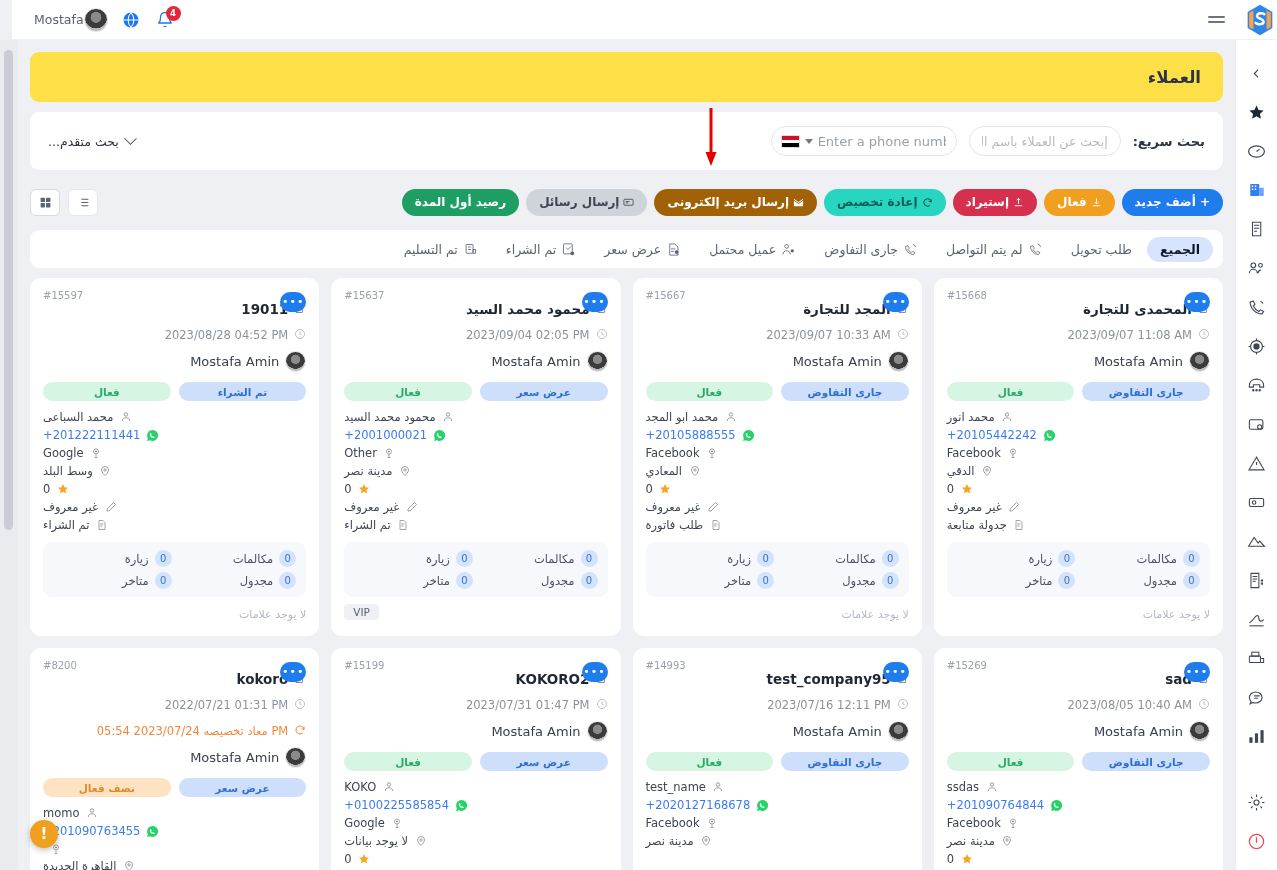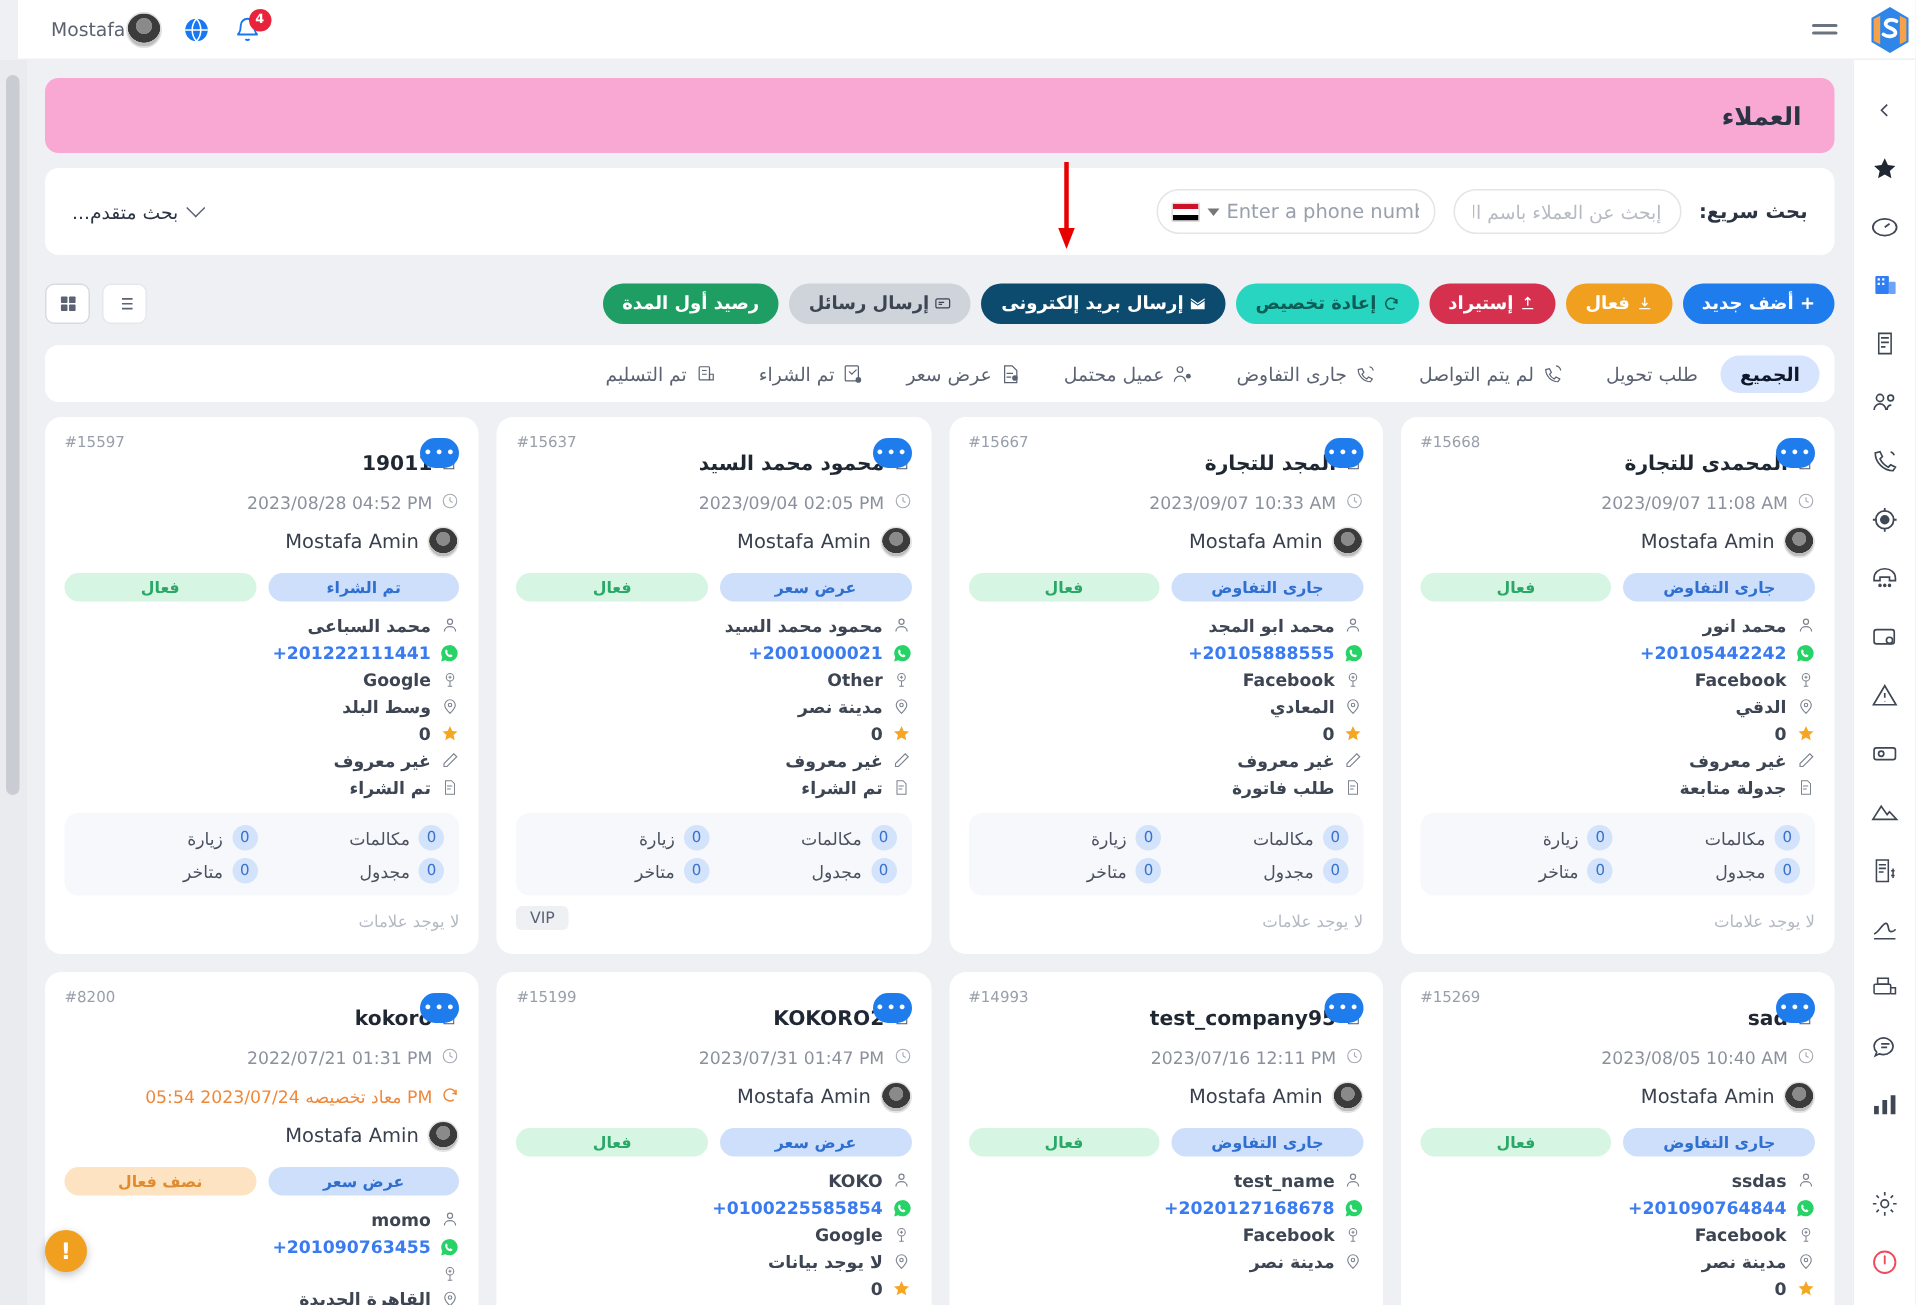--- a/index.html
+++ b/index.html
@@ -48,21 +48,21 @@
   .rail-sep { flex: 1; }
 
   
   .gutter { position: absolute; top: 40px; left: 0; width: 18px; height: 830px; background: #e9ebef; }
   .gutter .thumb { position: absolute; top: 10px; left: 4px; width: 9px; height: 480px; background: #c9ccd2; border-radius: 5px; }
 
   
   .main { position: absolute; top: 40px; left: 18px; width: 1217px; height: 830px; overflow: hidden; }
 
   .page-head {
-    margin: 12px 12px 0 12px; height: 50px; background: #f9a8d4;
+    margin: 12px 12px 0 12px; height: 50px; background: #fde047;
     border-radius: 9px; display: flex; align-items: center;
     justify-content: flex-start; padding: 0 22px;
   }
   .page-title { font-size: 16.5px; color: #2b3445; font-weight: 600; }
 
   .search-bar {
     margin: 10px 12px 0 12px; height: 58px; background: #fff;
     border-radius: 9px; display: flex; align-items: center; padding: 0 18px; gap: 12px;
   }
   .sb-label { font-size: 13px; color: #2b3445; font-weight: 600; white-space: nowrap; }
@@ -105,21 +105,21 @@
   .btn {
     height: 27px; border-radius: 14px; border: none; cursor: pointer;
     font-family: inherit; font-size: 12px; font-weight: 600; color: #fff;
     padding: 0 13px; display: inline-flex; align-items: center; gap: 4px;
     white-space: nowrap;
   }
   .btn-blue { background: #1f7ced; }
   .btn-orange { background: #f0a01e; }
   .btn-crimson { background: #d6304f; }
   .btn-teal { background: #27d5c0; color: #0d5d56; }
-  .btn-green { background: #0c4a6e; }
+  .btn-green { background: #a16207; }
   .btn-gray { background: #cfd3da; color: #3d4452; }
   .btn-green2 { background: #1e9e62; }
 
   
   .tabs {
     margin: 6px 12px 0 12px; height: 38px; background: #fff; border-radius: 9px;
     display: flex; align-items: center; justify-content: flex-start;
     padding: 0 10px; gap: 2px; direction: rtl;
   }
   .tab {
@@ -155,21 +155,21 @@
     background: radial-gradient(circle at 50% 38%, #8a8a8a 0 30%, #3b3b3b 32% 62%, #bdbdbd 64% 100%); border: 1px solid #e4e4e4; }
 
   .badges { display: flex; gap: 8px; margin-top: 10px; }
   .pill { flex: 1; height: 19px; border-radius: 10px; font-size: 10.5px; font-weight: 600;
     display: flex; align-items: center; justify-content: center; }
   .pill-stage { background: #cedffb; color: #2f6fd0; }
   .pill-active { background: #d6f5e3; color: #2aa868; }
   .pill-half { background: #fde3c2; color: #e08b2e; }
 
   .fields { margin-top: 9px; display: flex; flex-direction: column; gap: 4px; }
-  .fld { display: flex; align-items: center; justify-content: flex-start; gap: 6px; direction: rtl; font-weight: bold; }
+  .fld { display: flex; align-items: center; justify-content: flex-end; gap: 6px; direction: rtl; }
   .fld .v { font-size: 11.5px; color: #3d4452; }
   .fld .v.phone { color: #3a7bf0; direction: ltr; }
   .fld .ic { width: 13px; height: 13px; flex: none; display: flex; align-items: center; justify-content: center; }
 
   .stats {
     margin-top: 10px; background: #f6f8fb; border-radius: 9px; padding: 8px 10px;
     display: grid; grid-template-columns: 1fr 1fr; gap: 5px 6px; direction: rtl;
   }
   .stat { display: flex; align-items: center; justify-content: flex-start; gap: 6px; }
   .stat .num {

